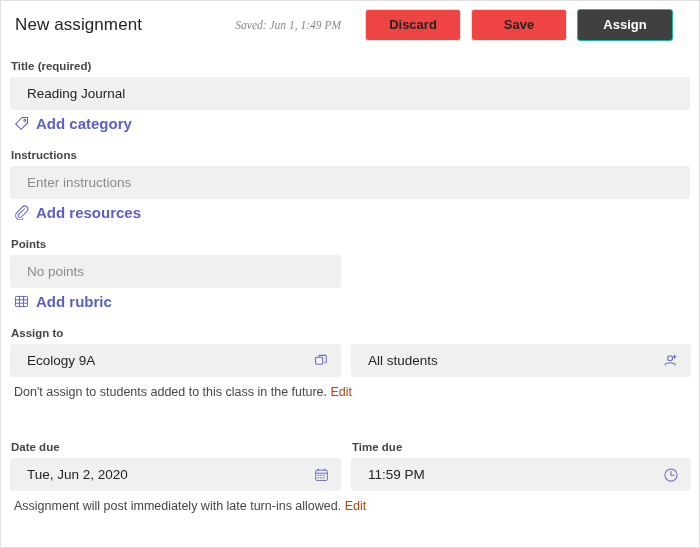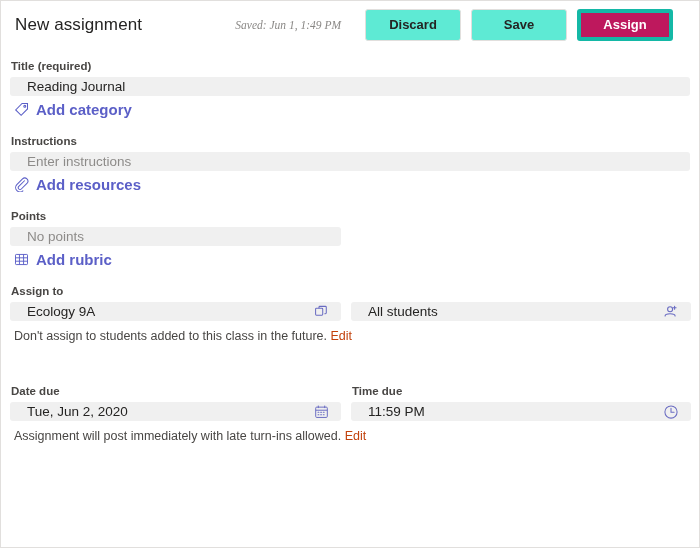--- a/index.html
+++ b/index.html
@@ -62,27 +62,27 @@
     padding: 0 14px;
     box-sizing: border-box;
     cursor: pointer;
     display: inline-flex;
     align-items: center;
     justify-content: center;
     margin-left: 10px;
     white-space: nowrap;
   }
   .btn-secondary {
-    background: #5eead4;
+    background: #ef4444;
     border: 1px solid #e1dfdd;
     color: #252423;
   }
   .btn-primary {
-    background: #be185d;
-    border: 4px solid #14b8a6;
+    background: #404040;
+    border: 1px solid #14b8a6;
     color: #ffffff;
   }
 
   
   .body {
     position: absolute;
     left: 0; top: 47px;
     right: 0; bottom: 0;
     padding: 0 9px;
     box-sizing: border-box;
@@ -92,21 +92,21 @@
     font-weight: 600;
     color: #484644;
     margin: 0 0 4px 1px;
     line-height: 14px;
   }
   .input-box {
     position: relative;
     background: #f0f0f0;
     border: none;
     border-radius: 3px;
-    height: 19px;
+    height: 33px;
     display: flex;
     align-items: center;
     box-sizing: border-box;
     padding: 0 8px 0 17px;
     font-size: 13.5px;
     color: #252423;
     cursor: text;
   }
   .input-box.placeholder { color: #8d8b89; }
   .input-box .trail-icon {

